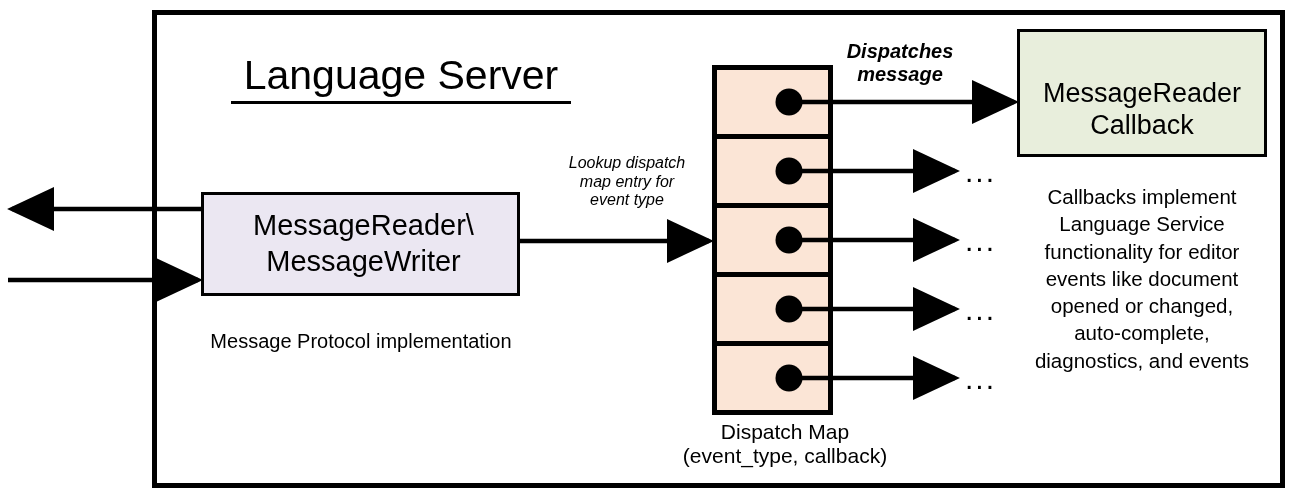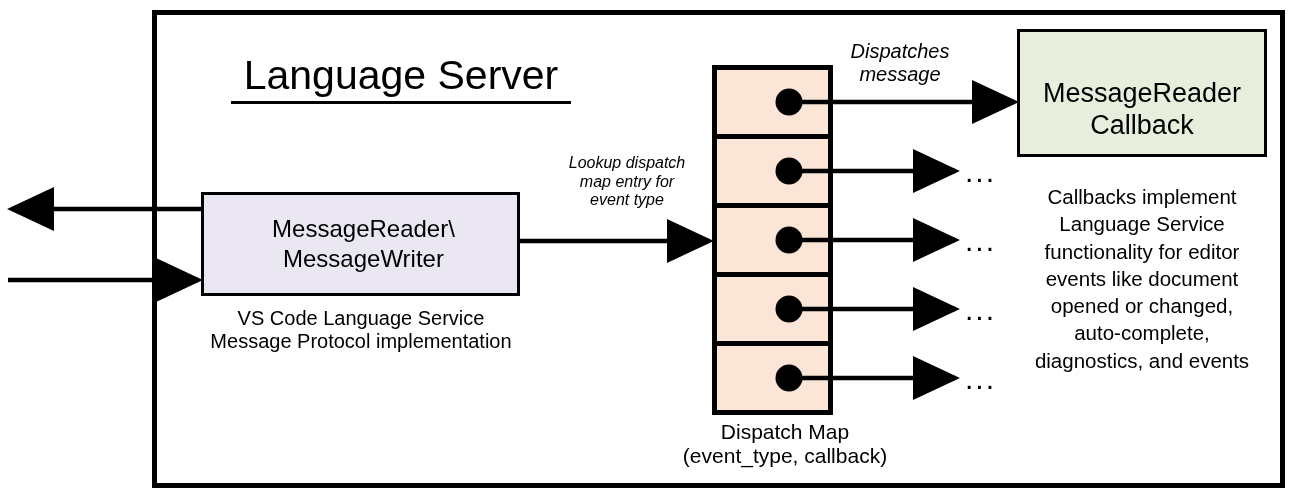--- a/index.html
+++ b/index.html
@@ -19,29 +19,29 @@
     left:231px;top:52px;width:340px;
     font-size:41px;text-align:center;
     border-bottom:3px solid #000;padding-bottom:1px;
   }
 
   #reader-box{
     position:absolute;left:201px;top:192px;width:319px;height:104px;
     background:#ebe7f2;border:3px solid #000;box-sizing:border-box;
     display:flex;align-items:center;justify-content:center;
   }
-  #reader-box .lbl{font-size:24px;text-align:center;line-height:1.24;margin-left:6px;}
+  #reader-box .lbl{font-size:29px;text-align:center;line-height:1.24;margin-left:6px;}
 
   #reader-caption{left:180px;top:307px;width:362px;font-size:20px;}
 
   #jsonrpc-label{left:20px;top:224px;width:150px;font-size:20px;}
 
   #lookup-label{left:537px;top:154px;width:180px;font-size:16px;}
 
-  #dispatches-label{left:830px;top:40px;width:140px;font-size:20px;}
+  #dispatches-label{left:830px;top:40px;width:140px;font-size:20px;font-weight:bold;}
 
   #dispatch-caption{left:640px;top:420px;width:290px;font-size:21px;}
 
   #callback-box{
     position:absolute;left:1017px;top:29px;width:250px;height:128px;
     background:#e8eedc;border:3px solid #000;box-sizing:border-box;
     display:flex;align-items:center;justify-content:center;
   }
   #callback-box .lbl{font-size:27px;text-align:center;line-height:1.22;}
 
@@ -92,21 +92,21 @@
     <line x1="789" y1="378" x2="955" y2="378" stroke="#000" stroke-width="4.5" marker-end="url(#ah)"></line>
   </svg>
 
   <div class="txt center" id="server-title">Language Server</div>
 
 
   <div id="reader-box">
     <div class="lbl"><span>MessageReader\</span><br><span>MessageWriter</span></div>
   </div>
 
-  <div class="txt center" id="reader-caption"><span>VS Code Language Service</span><br><span>Message Protocol implementation</span></div>
+  <div class="txt center" id="reader-caption"><br><span>Message Protocol implementation</span></div>
 
   <div class="txt center italic" id="lookup-label"><span>Lookup dispatch</span><br><span>map entry for</span><br><span>event type</span></div>
 
   <div class="txt center italic" id="dispatches-label"><span>Dispatches</span><br><span>message</span></div>
 
   <div class="ell" style="left:965px;top:157px">...</div>
   <div class="ell" style="left:965px;top:226px">...</div>
   <div class="ell" style="left:965px;top:295px">...</div>
   <div class="ell" style="left:965px;top:364px">...</div>
 

